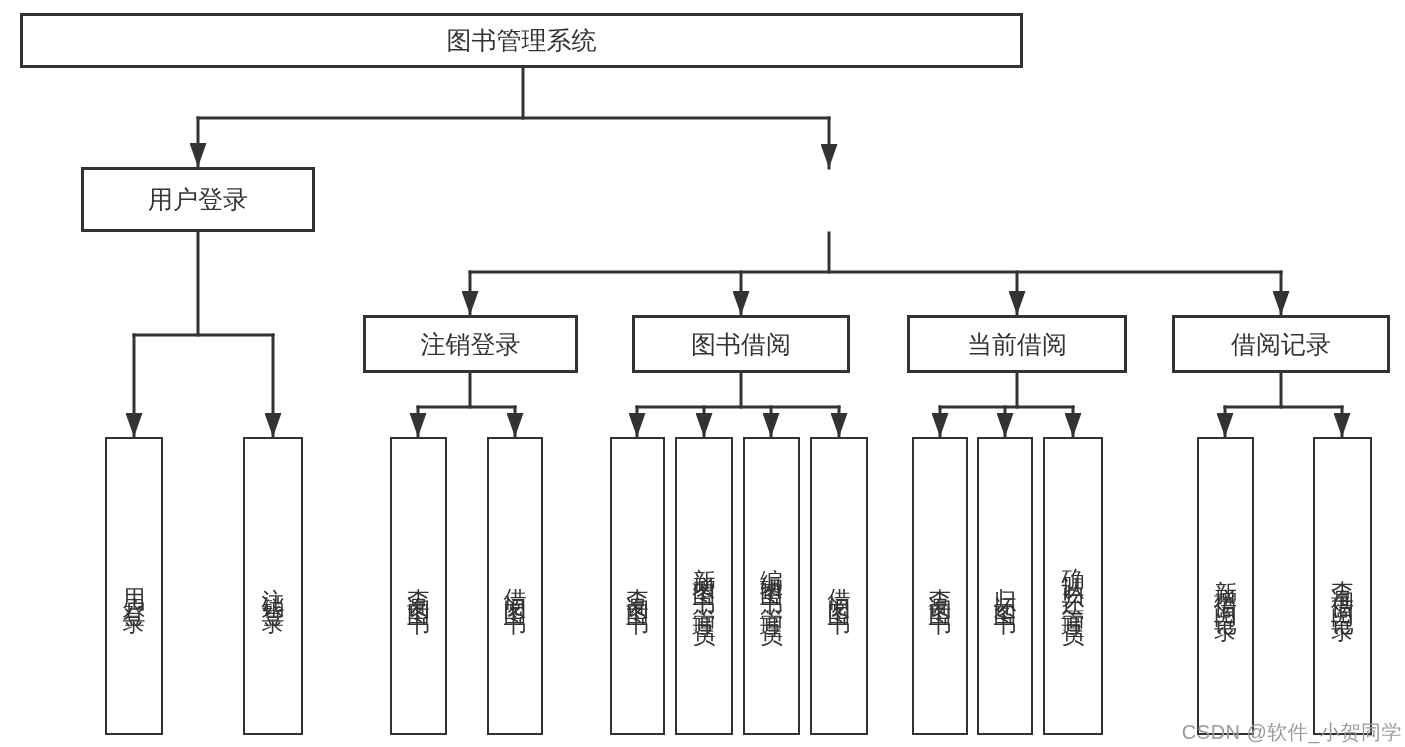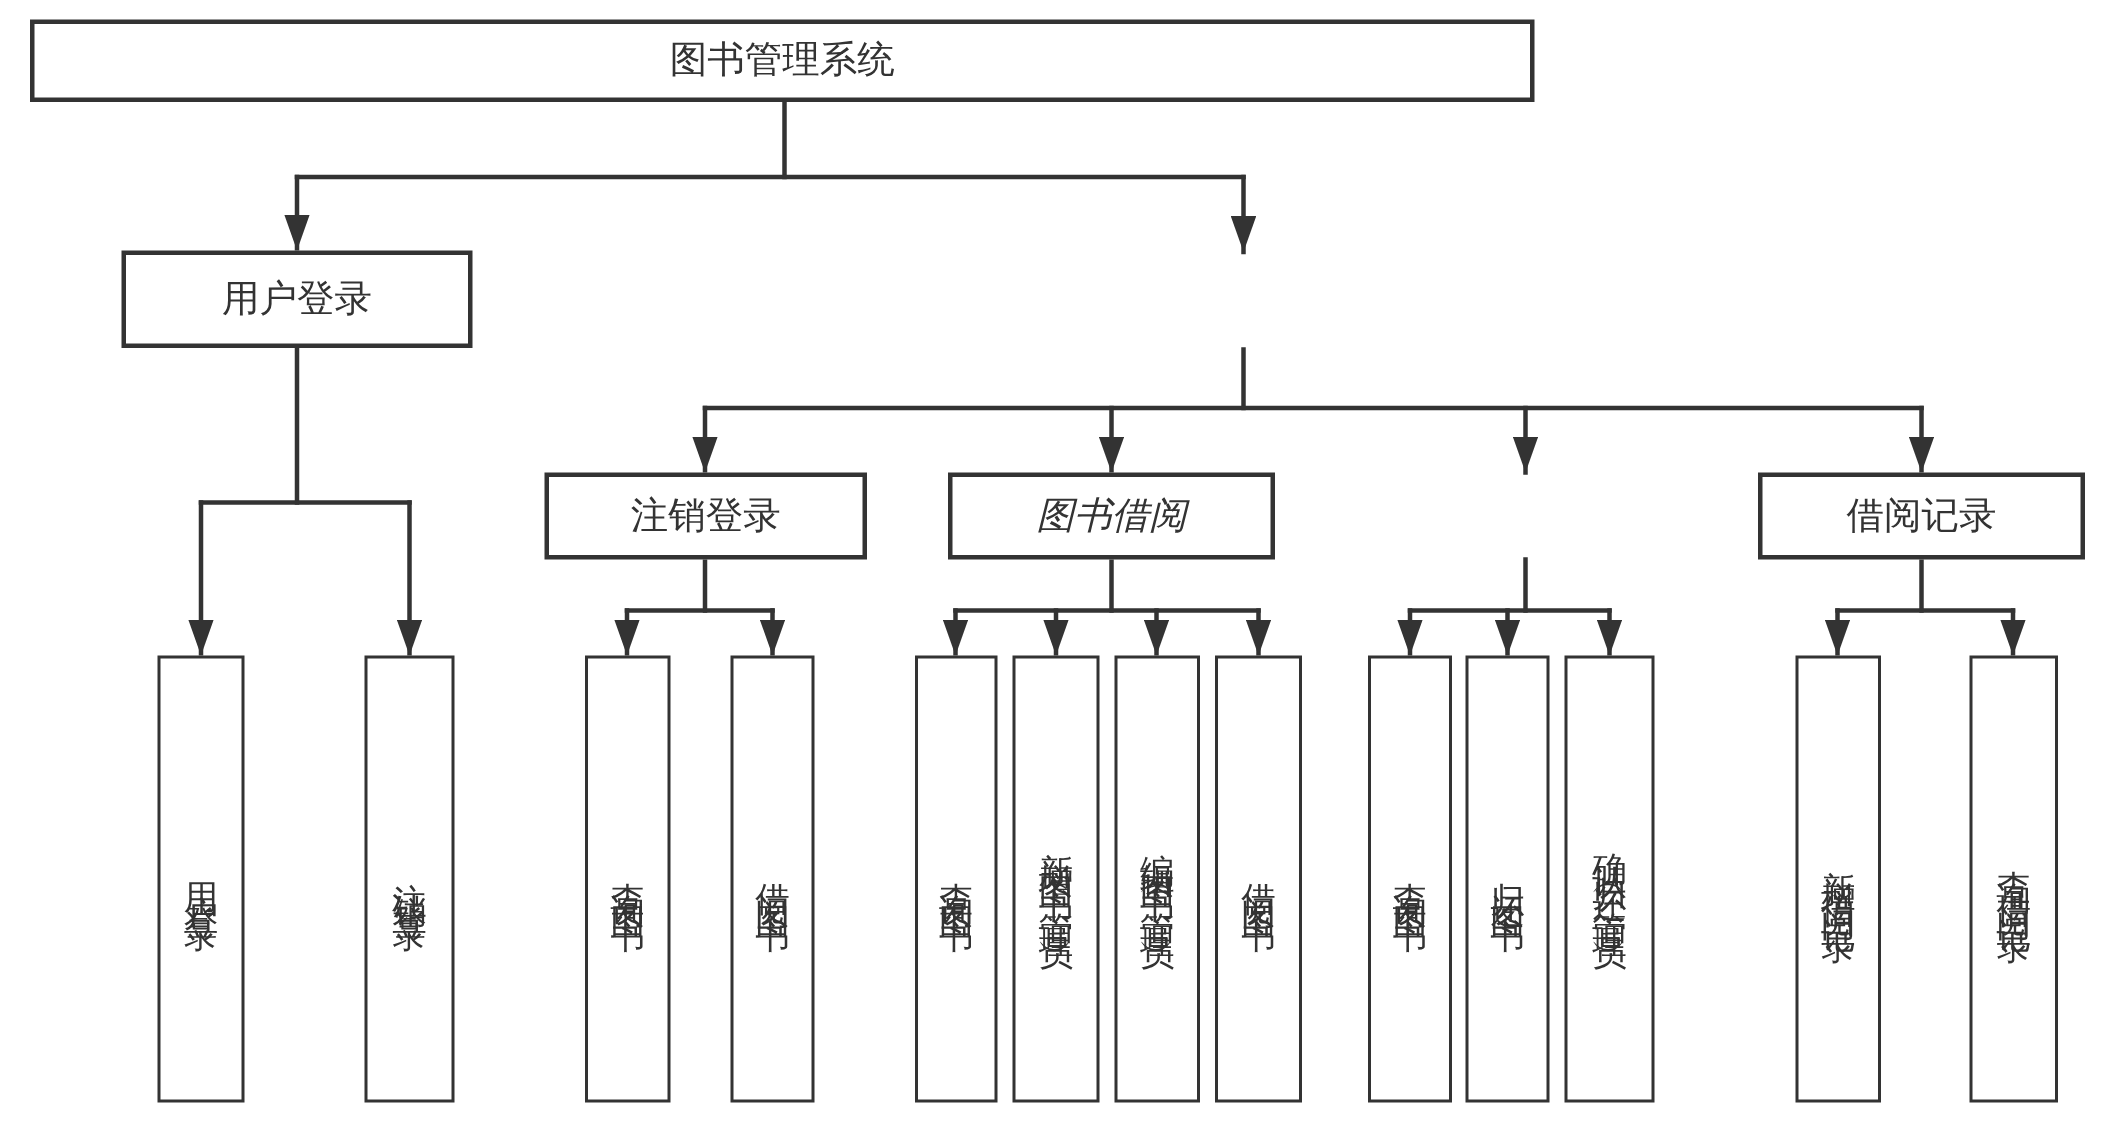--- a/index.html
+++ b/index.html
@@ -90,22 +90,25 @@
     <span class="lbl">图书管理系统</span>
   </div>
 
   <div class="node hnode" style="left:81px;top:167px;width:234px;height:65px;">
     <span class="lbl">用户登录</span>
   </div>
 
   <div class="node hnode" style="left:363px;top:315px;width:215px;height:58px;">
     <span class="lbl">注销登录</span>
   </div>
-  <div class="node hnode" style="left:632px;top:315px;width:218px;height:58px;font-style:italic;">
+  <div class="node hnode" style="left:632px;top:315px;width:218px;height:58px;">
     <span class="lbl">图书借阅</span>
+  </div>
+  <div class="node hnode" style="left:907px;top:315px;width:220px;height:58px;">
+    <span class="lbl">当前借阅</span>
   </div>
   <div class="node hnode" style="left:1172px;top:315px;width:218px;height:58px;">
     <span class="lbl">借阅记录</span>
   </div>
 
   <div class="node leaf" style="left:105px;top:437px;width:58px;height:298px;">
     <span class="lbl">用户登录</span>
   </div>
   <div class="node leaf" style="left:243px;top:437px;width:60px;height:298px;">
     <span class="lbl">注销登录</span>
@@ -141,14 +144,15 @@
     <span class="lbl">确认归还（管理员）</span>
   </div>
 
   <div class="node leaf" style="left:1197px;top:437px;width:57px;height:298px;">
     <span class="lbl">新增借阅记录</span>
   </div>
   <div class="node leaf" style="left:1313px;top:437px;width:59px;height:298px;">
     <span class="lbl">查询借阅记录</span>
   </div>
 
+  <div class="watermark">CSDN @软件_小贺同学</div>
 
 </div>
 
 </body></html>

